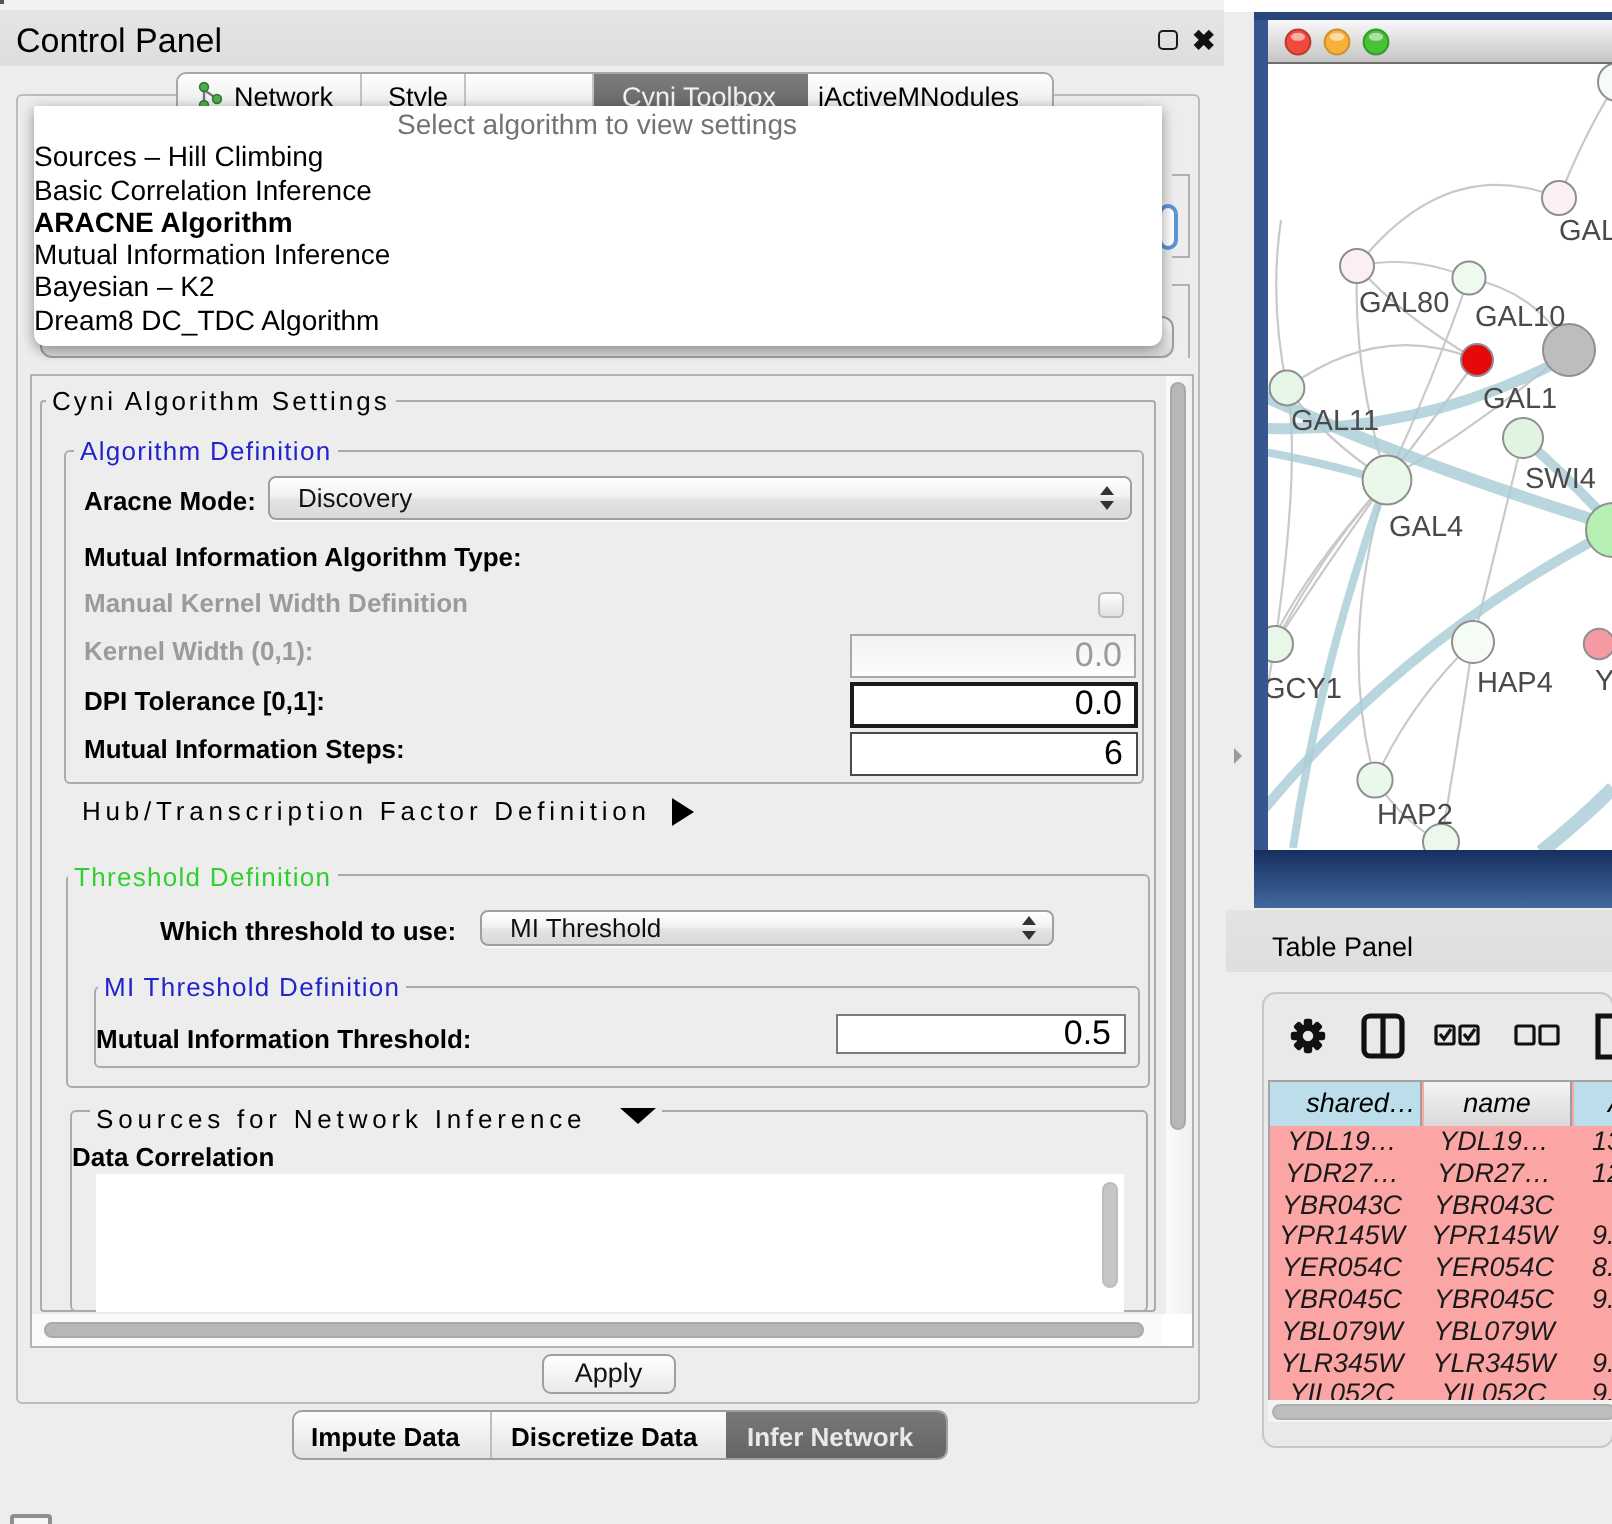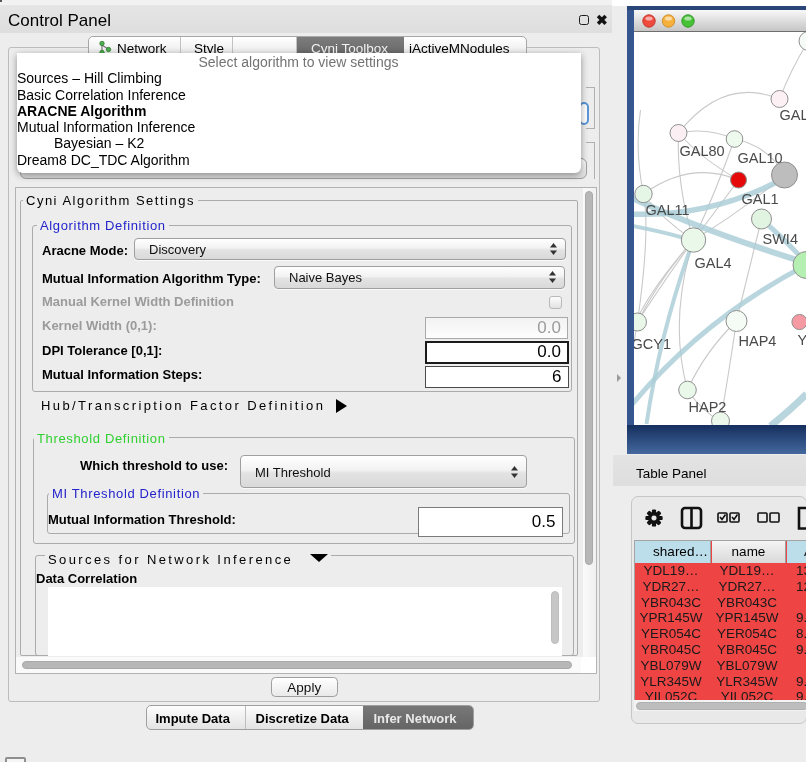--- a/index.html
+++ b/index.html
@@ -68,21 +68,21 @@
     <div class="lbl" style="left:58px;top:-4px;font-size:12px;color:#555;">gal4RGexp selected for default mode</div>
   </div>
 
   <div class="abs" id="popup" style="left:16.5px;top:53px;width:564px;height:119.5px;background:#fff;border-radius:0 0 6px 6px;box-shadow:0 2px 7px rgba(0,0,0,.4);z-index:30;overflow:hidden;">
     <div style="font-size:14px;line-height:16.25px;padding-top:1px;">
       <div style="color:#737373;text-align:center;">Select algorithm to view settings</div>
       <div style="padding-left:0.5px;">Sources – Hill Climbing</div>
       <div style="padding-left:0.5px;">Basic Correlation Inference</div>
       <div style="padding-left:0.5px;font-weight:bold;">ARACNE Algorithm</div>
       <div style="padding-left:0.5px;">Mutual Information Inference</div>
-      <div style="padding-left:0.5px;margin-left:37px;">Bayesian – K2</div>
+      <div style="padding-left:0.5px;">Bayesian – K2</div>
       <div style="padding-left:0.5px;">Dream8 DC_TDC Algorithm</div>
     </div>
   </div>
 
   <div class="abs" style="left:15px;top:187px;width:581.5px;height:486.5px;border:1px solid #b3b3b3;background:#ededed;"></div>
 
   <div class="abs" style="left:583px;top:188px;width:13px;height:469px;background:linear-gradient(90deg,#fafafa,#f0f0f0);"></div>
   <div class="abs" style="left:584.5px;top:191px;width:8px;height:374px;border-radius:4px;background:#b7b7b7;border:1px solid #a9a9a9;"></div>
 
   <div class="abs" style="left:16px;top:657px;width:565px;height:15.5px;background:#fafafa;"></div>
@@ -98,27 +98,20 @@
   <div class="lbl b" style="left:42px;top:242.5px;">Aracne Mode:</div>
   <div class="combo" style="left:134px;top:237.5px;width:432px;height:22.5px;">
     <span class="ct">Discovery</span>
     <svg class="spin" viewBox="0 0 9 12">
         <path d="M4.5 0 L8 4.5 L1 4.5 Z" fill="#333"></path>
         <path d="M4.5 12 L8 7.5 L1 7.5 Z" fill="#333"></path>
       </svg>
   </div>
 
   <div class="lbl b" style="left:42px;top:271px;">Mutual Information Algorithm Type:</div>
-  <div class="combo" style="left:274px;top:266px;width:291px;height:22.5px;">
-    <span class="ct">Naive Bayes</span>
-    <svg class="spin" viewBox="0 0 9 12">
-        <path d="M4.5 0 L8 4.5 L1 4.5 Z" fill="#333"></path>
-        <path d="M4.5 12 L8 7.5 L1 7.5 Z" fill="#333"></path>
-      </svg>
-  </div>
 
   <div class="lbl b gray" style="left:42px;top:294px;">Manual Kernel Width Definition</div>
   <div class="abs" style="left:549px;top:296px;width:13px;height:13px;border:1px solid #b9b9b9;border-radius:3px;background:linear-gradient(#fdfdfd,#e2e2e2);"></div>
 
   <div class="lbl b gray" style="left:42px;top:318px;">Kernel Width (0,1):</div>
   <div class="field" style="left:425px;top:316.5px;width:143px;height:22.5px;border:1px solid #a9a9a9;background:linear-gradient(#f2f2f2,#fdfdfd);">
     <span class="fv" style="color:#9b9b9b;">0.0</span>
   </div>
 
   <div class="lbl b" style="left:42px;top:343px;">DPI Tolerance [0,1]:</div>
@@ -131,33 +124,33 @@
     <span class="fv">6</span>
   </div>
 
   <div class="lbl" style="left:41px;top:398px;letter-spacing:2.4px;">Hub/Transcription Factor Definition</div>
   <div class="abs" style="left:336px;top:399px;width:0;height:0;border-left:11px solid #000;border-top:7.5px solid transparent;border-bottom:7.5px solid transparent;"></div>
 
   <div class="group" style="left:32.5px;top:436.5px;width:542px;height:107px;"></div>
   <div class="gtitle lbl" style="left:34px;top:431px;position:absolute;color:#30d030;letter-spacing:0.65px;">Threshold Definition</div>
 
   <div class="lbl b" style="left:80px;top:458px;">Which threshold to use:</div>
-  <div class="combo" style="left:240px;top:455px;width:287px;height:33px;">
+  <div class="combo" style="left:240px;top:455px;width:287px;height:18px;">
     <span class="ct">MI Threshold</span>
     <svg class="spin" viewBox="0 0 9 12">
         <path d="M4.5 0 L8 4.5 L1 4.5 Z" fill="#333"></path>
         <path d="M4.5 12 L8 7.5 L1 7.5 Z" fill="#333"></path>
       </svg>
   </div>
 
   <div class="group" style="left:47px;top:493px;width:523px;height:40.5px;"></div>
   <div class="gtitle lbl" style="left:49px;top:486px;position:absolute;color:#2323cc;letter-spacing:0.64px;">MI Threshold Definition</div>
 
   <div class="lbl b" style="left:48px;top:512px;">Mutual Information Threshold:</div>
-  <div class="field" style="left:418px;top:507px;width:144.5px;height:30px;border:1px solid #7b7b7b;padding-left:24px;">
+  <div class="field" style="left:418px;top:507px;width:144.5px;height:20px;border:1px solid #7b7b7b;padding-left:24px;">
     <span class="fv">0.5</span>
   </div>
 
   <div class="group" style="left:35px;top:555px;width:539px;height:101px;"></div>
   <div class="gtitle lbl" style="left:45px;top:552px;position:absolute;letter-spacing:2.4px;">Sources for Network Inference <span style="display:inline-block;width:0;height:0;border-top:8px solid #000;border-left:9px solid transparent;border-right:9px solid transparent;vertical-align:2px;margin-left:11px;"></span></div>
 
   <div class="lbl b" style="left:36px;top:571px;">Data Correlation</div>
 
   <div class="abs" style="left:47.5px;top:587px;width:514px;height:68.5px;background:#fff;"></div>
   <div class="abs" style="left:550.5px;top:591px;width:8px;height:52.5px;border-radius:4px;background:#c6c6c6;border:1px solid #bdbdbd;"></div>
@@ -291,21 +284,21 @@
       <rect x="90" y="9" width="9" height="9" rx="1" stroke-width="1.6"></rect>
       <path d="M80 13 l2 2.5 l3.5 -5" stroke-width="1.6"></path>
       <path d="M92 13 l2 2.5 l3.5 -5" stroke-width="1.6"></path>
       <rect x="118" y="9" width="9" height="9" rx="1" stroke-width="1.6"></rect>
       <rect x="130" y="9" width="9" height="9" rx="1" stroke-width="1.6"></rect>
       <path d="M159,4 h8.5 l8,8 v12.5 h-16.5 z" stroke-width="2.6"></path>
         <path d="M167.5,4 v8 h8" stroke-width="2"></path>
     </g>
   </svg>
 
-  <div class="abs" id="tbl" style="left:634px;top:540px;width:172px;height:171px;background:#ef4444;border:1px solid #a3a3a3;border-right:none;overflow:hidden;font-size:13.5px;">
+  <div class="abs" id="tbl" style="left:634px;top:540px;width:172px;height:171px;background:#fca5a5;border:1px solid #a3a3a3;border-right:none;overflow:hidden;font-size:13.5px;font-style:italic;">
     <div class="abs" style="left:0;top:0;width:76px;height:22px;background:#bbdeea;border-right:1px solid #9e9e9e;text-align:center;line-height:22px;text-indent:16px;">shared…</div>
     <div class="abs" style="left:77px;top:0;width:74px;height:22px;background:linear-gradient(#f4f4f4,#d9d9d9);border-right:1px solid #9e9e9e;text-align:center;line-height:22px;">name</div>
     <div class="abs" style="left:152px;top:0;width:21px;height:22px;background:#bbdeea;line-height:22px;text-indent:17px;">A</div>
     <div class="abs" style="left:0;top:22px;width:76px;text-align:center;line-height:15.8px;color:#1a1a1a;padding-right:4px;">YDL19…<br>YDR27…<br>YBR043C<br>YPR145W<br>YER054C<br>YBR045C<br>YBL079W<br>YLR345W<br>YIL052C</div>
     <div class="abs" style="left:77px;top:22px;width:74px;text-align:center;line-height:15.8px;color:#1a1a1a;padding-right:4px;">YDL19…<br>YDR27…<br>YBR043C<br>YPR145W<br>YER054C<br>YBR045C<br>YBL079W<br>YLR345W<br>YIL052C</div>
     <div class="abs" style="left:161px;top:22px;width:20px;text-align:left;line-height:15.8px;color:#1a1a1a;">13<br>12<br>&nbsp;<br>9.<br>8.<br>9.<br>&nbsp;<br>9.<br>9.</div>
   </div>
 
   <div class="abs" style="left:634px;top:700px;width:172px;height:11px;background:#f3f3f3;"></div>
   <div class="abs" style="left:636px;top:701.5px;width:172px;height:8px;border-radius:4px;background:#bdbdbd;border:1px solid #b0b0b0;"></div>

